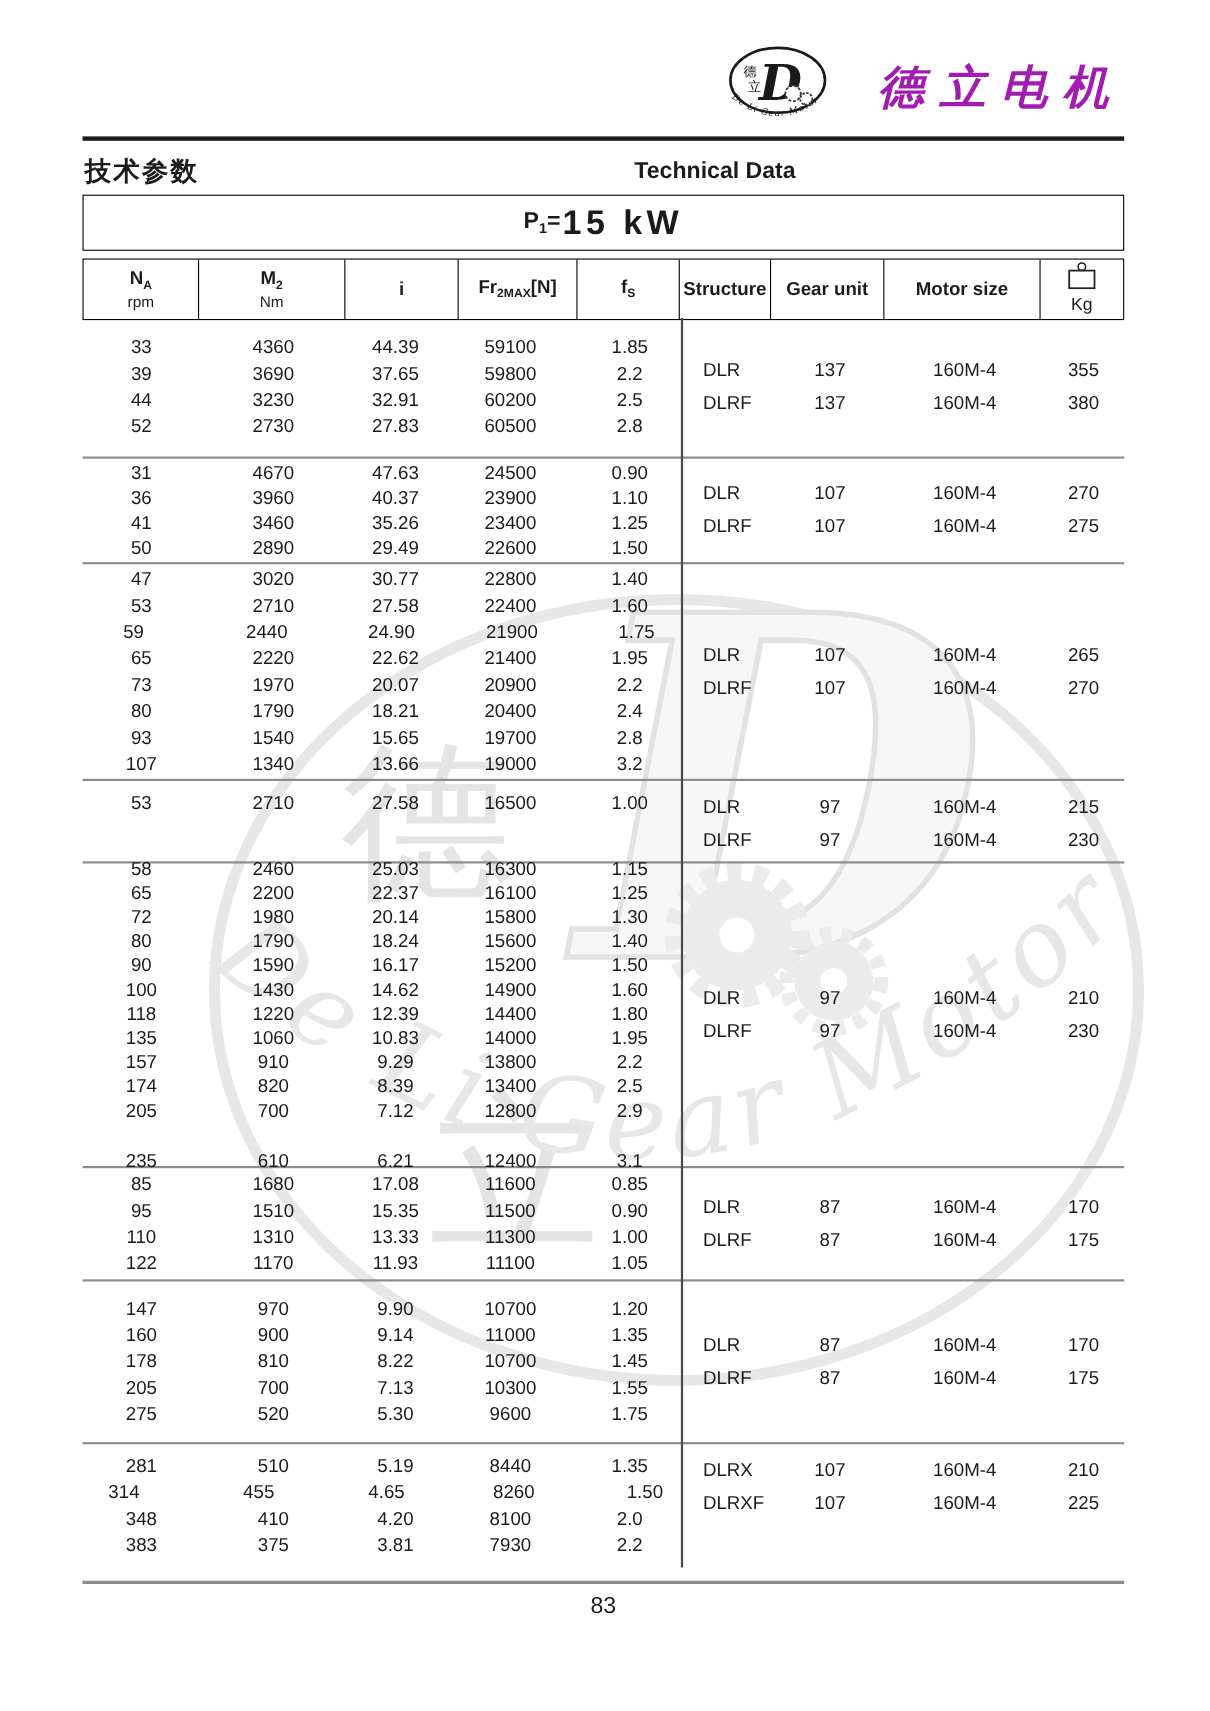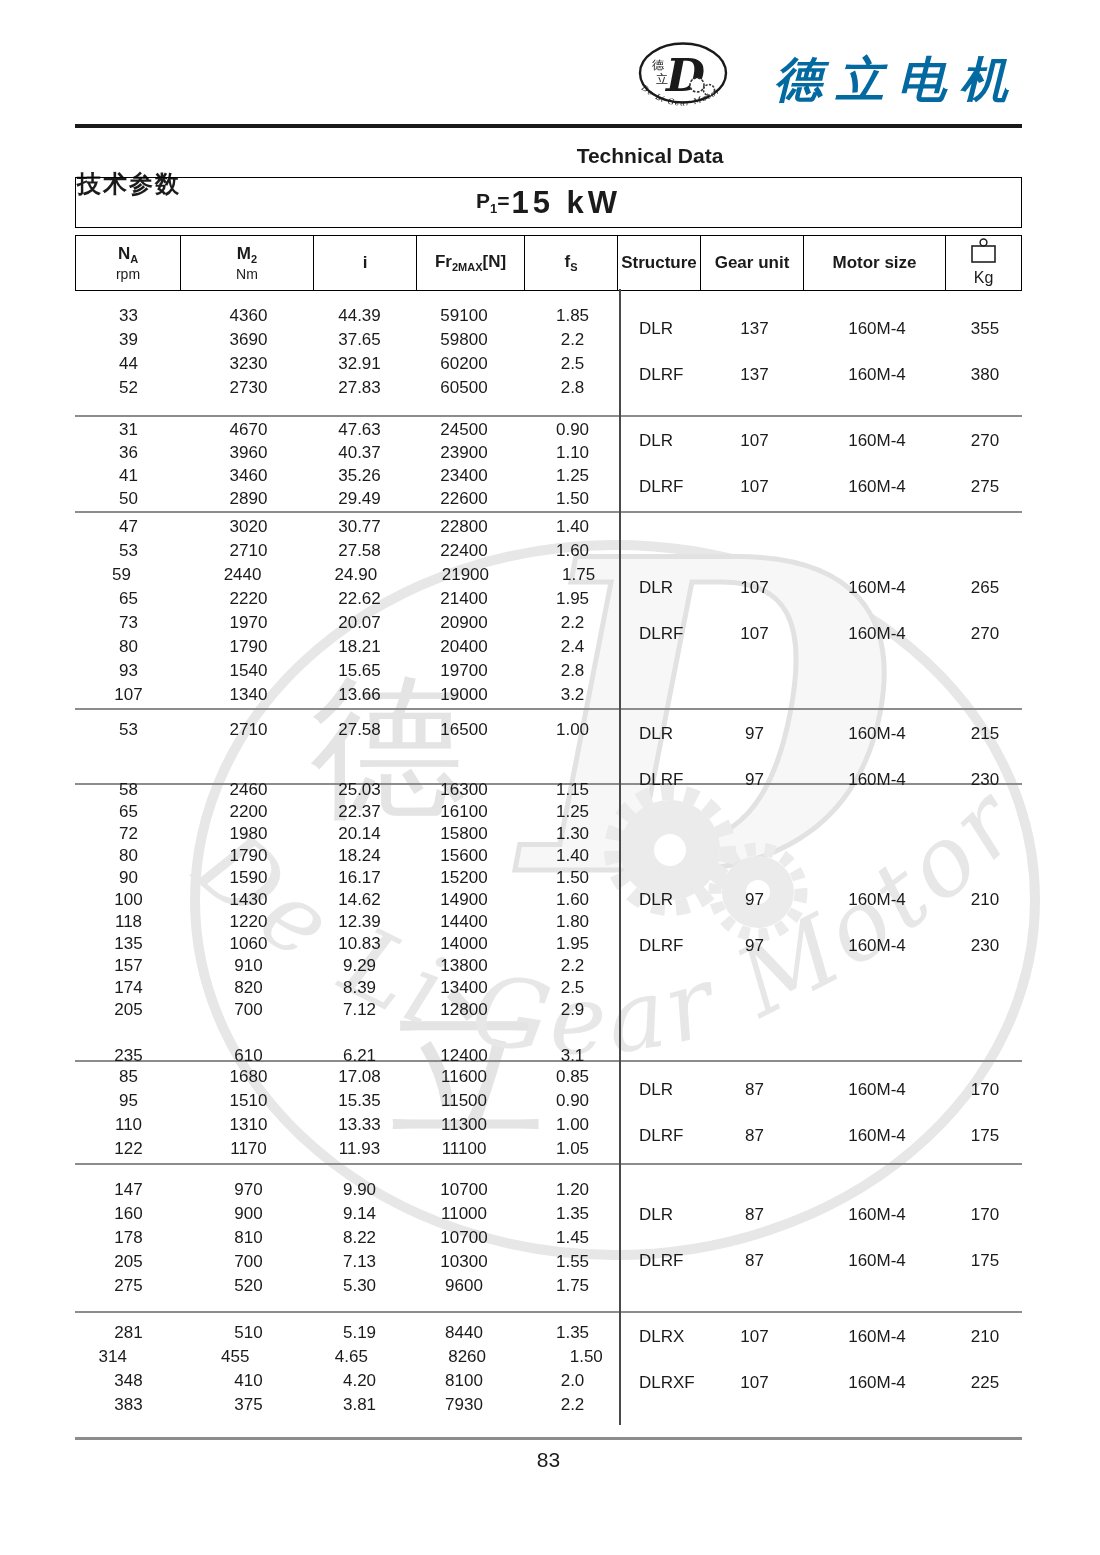--- a/index.html
+++ b/index.html
@@ -7,25 +7,25 @@
     position:relative; width:1100px; height:1555px; background:#ffffff;
     font-family:"Liberation Sans","DejaVu Sans",sans-serif; color:#1b1b1b;
     overflow:hidden;
   }
   .content { position:absolute; left:75px; top:0; width:947px; height:1555px; z-index:1; }
 
   
   .logo-row { position:absolute; top:40px; right:0; display:flex; align-items:center; gap:20px; }
   .brand-name {
     font-family:"DejaVu Serif","Liberation Serif",serif; font-weight:bold; font-style:italic;
-    font-size:48px; letter-spacing:14px; color:#0369a1; white-space:nowrap;
+    font-size:42px; letter-spacing:14px; color:#a21caf; white-space:nowrap;
   }
   .top-rule { position:absolute; top:124px; left:0; width:100%; height:4px; background:#1a1a1a; }
 
-  .title-cn { position:absolute; top:140px; left:2px; font-size:24px; font-weight:600; letter-spacing:2px;margin-top:28px; }
+  .title-cn { position:absolute; top:140px; left:2px; font-size:24px; font-weight:600; letter-spacing:2px; }
   .title-en { position:absolute; top:144px; left:430px; width:290px; text-align:center; font-size:21px; font-weight:bold; }
 
   .power-box {
     position:absolute; top:177px; left:0; width:100%; height:51px; box-sizing:border-box;
     border:1.5px solid #000; display:flex; align-items:center; justify-content:center;
     background:transparent;
   }
   .p-small { font-size:21px; font-weight:bold; }
   .p-small sub { font-size:13px; }
   .p-big { font-size:31px; font-weight:bold; letter-spacing:4px; margin-left:2px; }
@@ -54,21 +54,21 @@
   .group.last { border-bottom:none; }
   .rows { position:absolute; left:0; top:0; bottom:0; width:544px; display:flex; flex-direction:column; justify-content:center; }
   .group.top .rows { justify-content:flex-start; padding-top:8px; }
   .row { display:flex; }
   .cell { display:inline-block; text-align:center; font-size:17px; }
   .c0 { width:107px; }
   .c1 { width:133px; }
   .c2 { width:103px; padding-right:14px; box-sizing:border-box; }
   .c3 { width:108px; padding-right:16px; box-sizing:border-box; }
   .c4 { width:93px; }
-  .structs { position:absolute; left:545px; top:0; bottom:0; right:0; display:flex; flex-direction:column; justify-content:center;gap:16px; }
+  .structs { position:absolute; left:545px; top:0; bottom:0; right:0; display:flex; flex-direction:column; justify-content:center; }
   .group.top .structs { justify-content:flex-start; padding-top:9px; }
   .srow { display:flex; height:30px; line-height:30px; font-size:17px; }
   .scell { display:inline-block; }
   .s0 { width:83px; padding-left:19px; box-sizing:border-box; text-align:left; }
   .s1 { width:103px; text-align:center; }
   .s2 { width:142px; text-align:center; }
   .s3 { flex:1; text-align:center; }
 
   
   .page-num { position:absolute; top:1448px; left:0; width:100%; text-align:center; font-size:21px; }

